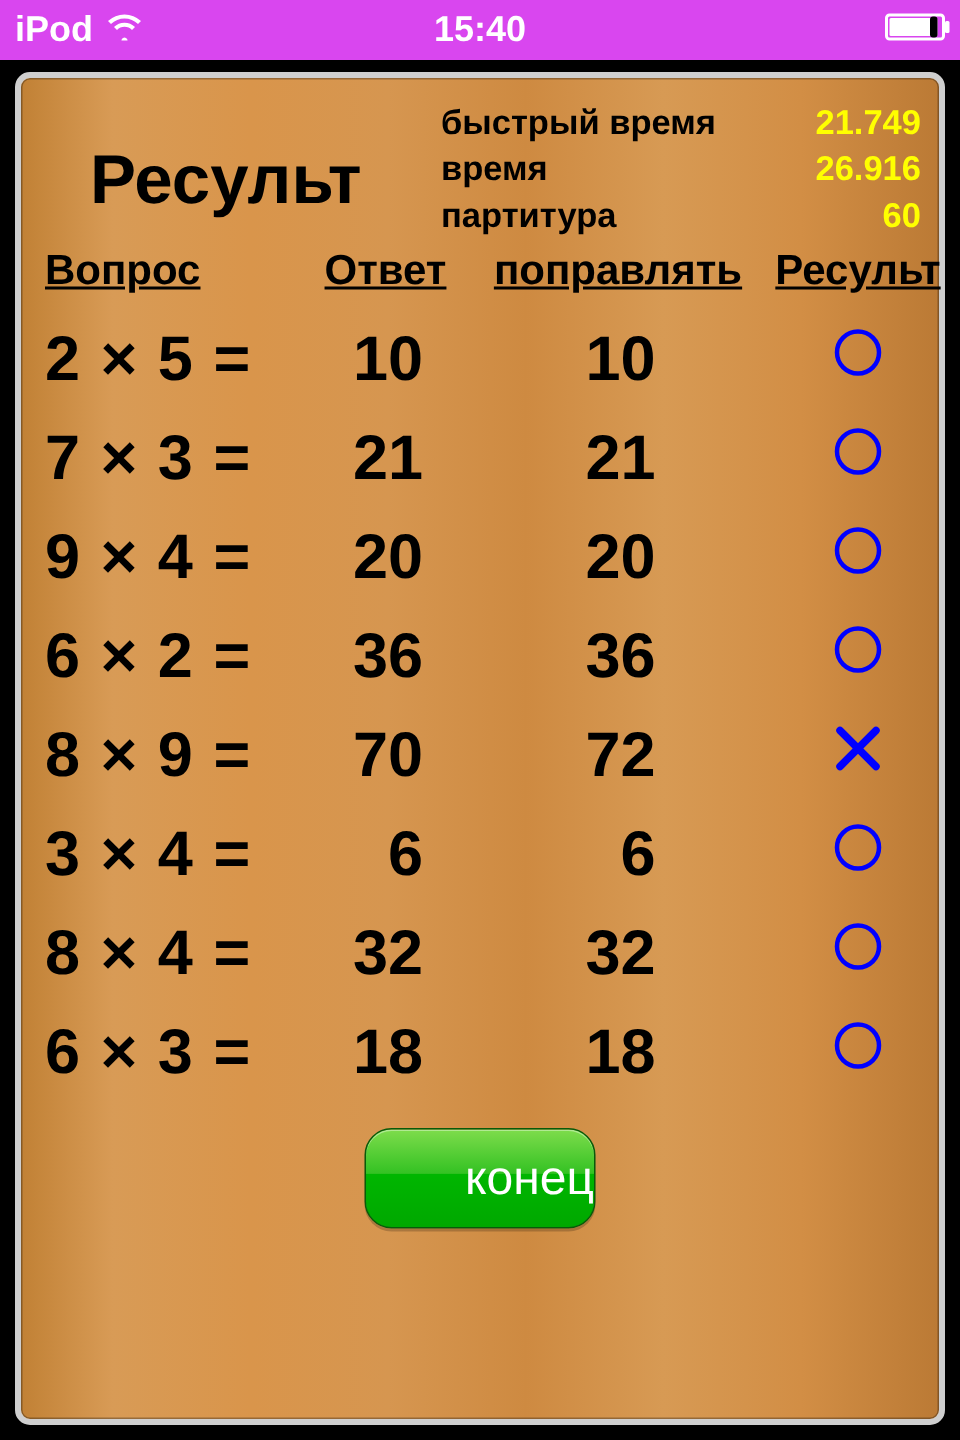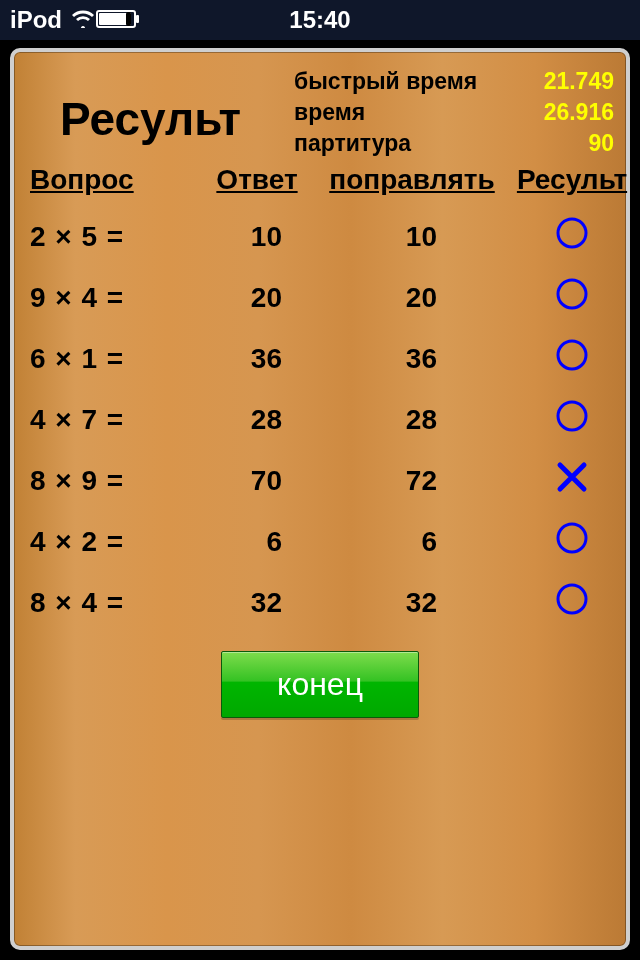--- a/index.html
+++ b/index.html
@@ -2,25 +2,25 @@
 <html><head>
 <meta charset="utf-8">
 <style>
   * { margin: 0; padding: 0; box-sizing: border-box; }
   html, body { width: 640px; height: 960px; overflow: hidden; font-family: Helvetica, Arial, sans-serif; }
   body { background: #000; }
 
   
   .status-bar {
     height: 40px;
-    background: #0f172a;
+    background: #d946ef;
     color: #fff;
     display: flex;
     align-items: center;
-    justify-content: flex-start;
+    justify-content: space-between;
     padding: 0 10px;
     font-size: 24px;
     font-weight: bold;
   }
   .status-left { display: flex; align-items: center; gap: 8px; }
   .status-time { position: absolute; left: 50%; transform: translateX(-50%); }
   .battery { width: 40px; height: 18px; border: 2px solid #fff; border-radius: 3px; position: relative; display: inline-block; }
   .battery::after { content: ""; position: absolute; right: -5px; top: 3px; width: 3px; height: 8px; background: #fff; border-radius: 1px; }
   .battery-fill { position: absolute; left: 1px; top: 1px; bottom: 1px; width: 32px; background: #fff; border-radius: 1px; }
   .battery-fill::after { content:""; position:absolute; right:0; top:-1px; bottom:-1px; width:5px; background:#000; border-radius:2px; }
@@ -42,40 +42,40 @@
   .stat-val { color: #ffff00; text-align: left; }
 
   .title { font-size: 46px; font-weight: bold; margin: 34px 0 18px 38px; }
 
   .table { width: 100%; border-collapse: collapse; table-layout: fixed; }
   .table th { font-size: 28px; font-weight: bold; padding-bottom: 10px; text-align: center; text-decoration: underline; }
   .table th.c1 { text-align: left; padding-left: 8px; width: 180px; }
   .table th.c2 { width: 110px; text-align: center; }
   .table th.c3 { width: 200px; }
   .table th.c4 { width: 120px; }
-  .table td { font-size: 28px; font-weight: bold; padding: 9px 0; text-align: center; vertical-align: middle; }
+  .table td { font-size: 42px; font-weight: bold; padding: 9px 0; text-align: center; vertical-align: middle; }
   .table td.q   { text-align: left; padding-left: 8px; letter-spacing: 1px; white-space: pre; }
   .table td.ans { text-align: right; padding-right: 30px; }
   .table td.cor { text-align: right; padding-right: 75px; }
 
   .mark { display: inline-block; line-height: 1; }
   .mark.correct svg { width: 36px; height: 36px; }
   .mark.wrong   svg { width: 36px; height: 36px; }
 
   .btn-end {
     display: block;
-    width: 198px;
+    width: 154px;
     margin: 18px auto 0 auto;
     padding: 14px 0;
     font-size: 32px;
-    text-align: center;
+    text-align: right;
     color: #fff;
     background: linear-gradient(#7edc4c 0%, #34c223 45%, #00b600 46%, #00a800 100%);
     border: 1px solid #0a5a0a;
-    border-radius: 2px;
+    border-radius: 18px;
     box-shadow: 0 2px 0 rgba(0,0,0,0.2), inset 0 1px 0 rgba(255,255,255,0.4);
     cursor: pointer;
   }
 </style>
 </head>
 <body>
 
 <div class="status-bar">
   <div class="status-left">
     <span>iPod</span>
@@ -96,21 +96,21 @@
     <div class="stat-row">
       <span>быстрый время</span>
       <span class="stat-val">21.749</span>
     </div>
     <div class="stat-row">
       <span>время</span>
       <span class="stat-val">26.916</span>
     </div>
     <div class="stat-row">
       <span>партитура</span>
-      <span class="stat-val">90</span>
+      <span class="stat-val">60</span>
     </div>
   </div>
 
   <div class="title">Ресульт</div>
 
   <table class="table">
     <thead>
       <tr>
         <th class="c1">Вопрос</th>
         <th class="c2">Ответ</th>
@@ -121,64 +121,72 @@
     <tbody id="tbody">
         <tr>
           <td class="q">2 × 5 =</td>
           <td class="ans">10</td>
           <td class="cor">10</td>
           <td><span class="mark correct"><svg viewBox="0 0 36 36">
                 <circle cx="18" cy="18" r="14" fill="none" stroke="#0000ff" stroke-width="3"></circle>
               </svg></span></td>
         </tr>
         <tr>
+          <td class="q">7 × 3 =</td>
+          <td class="ans">21</td>
+          <td class="cor">21</td>
+          <td><span class="mark correct"><svg viewBox="0 0 36 36">
+                <circle cx="18" cy="18" r="14" fill="none" stroke="#0000ff" stroke-width="3"></circle>
+              </svg></span></td>
+        </tr>
+        <tr>
           <td class="q">9 × 4 =</td>
           <td class="ans">20</td>
           <td class="cor">20</td>
           <td><span class="mark correct"><svg viewBox="0 0 36 36">
                 <circle cx="18" cy="18" r="14" fill="none" stroke="#0000ff" stroke-width="3"></circle>
               </svg></span></td>
         </tr>
         <tr>
-          <td class="q">6 × 1 =</td>
+          <td class="q">6 × 2 =</td>
           <td class="ans">36</td>
           <td class="cor">36</td>
-          <td><span class="mark correct"><svg viewBox="0 0 36 36">
-                <circle cx="18" cy="18" r="14" fill="none" stroke="#0000ff" stroke-width="3"></circle>
-              </svg></span></td>
-        </tr>
-        <tr>
-          <td class="q">4 × 7 =</td>
-          <td class="ans">28</td>
-          <td class="cor">28</td>
           <td><span class="mark correct"><svg viewBox="0 0 36 36">
                 <circle cx="18" cy="18" r="14" fill="none" stroke="#0000ff" stroke-width="3"></circle>
               </svg></span></td>
         </tr>
         <tr>
           <td class="q">8 × 9 =</td>
           <td class="ans">70</td>
           <td class="cor">72</td>
           <td><span class="mark wrong"><svg viewBox="0 0 36 36">
                 <path d="M6 6 L30 30 M30 6 L6 30" stroke="#0000ff" stroke-width="5" stroke-linecap="round"></path>
               </svg></span></td>
         </tr>
         <tr>
-          <td class="q">4 × 2 =</td>
+          <td class="q">3 × 4 =</td>
           <td class="ans">6</td>
           <td class="cor">6</td>
           <td><span class="mark correct"><svg viewBox="0 0 36 36">
                 <circle cx="18" cy="18" r="14" fill="none" stroke="#0000ff" stroke-width="3"></circle>
               </svg></span></td>
         </tr>
         <tr>
           <td class="q">8 × 4 =</td>
           <td class="ans">32</td>
           <td class="cor">32</td>
           <td><span class="mark correct"><svg viewBox="0 0 36 36">
                 <circle cx="18" cy="18" r="14" fill="none" stroke="#0000ff" stroke-width="3"></circle>
               </svg></span></td>
         </tr>
+        <tr>
+          <td class="q">6 × 3 =</td>
+          <td class="ans">18</td>
+          <td class="cor">18</td>
+          <td><span class="mark correct"><svg viewBox="0 0 36 36">
+                <circle cx="18" cy="18" r="14" fill="none" stroke="#0000ff" stroke-width="3"></circle>
+              </svg></span></td>
+        </tr>
       </tbody>
   </table>
 
   <div class="btn-end">конец</div>
 </div>
 
 </body></html>

